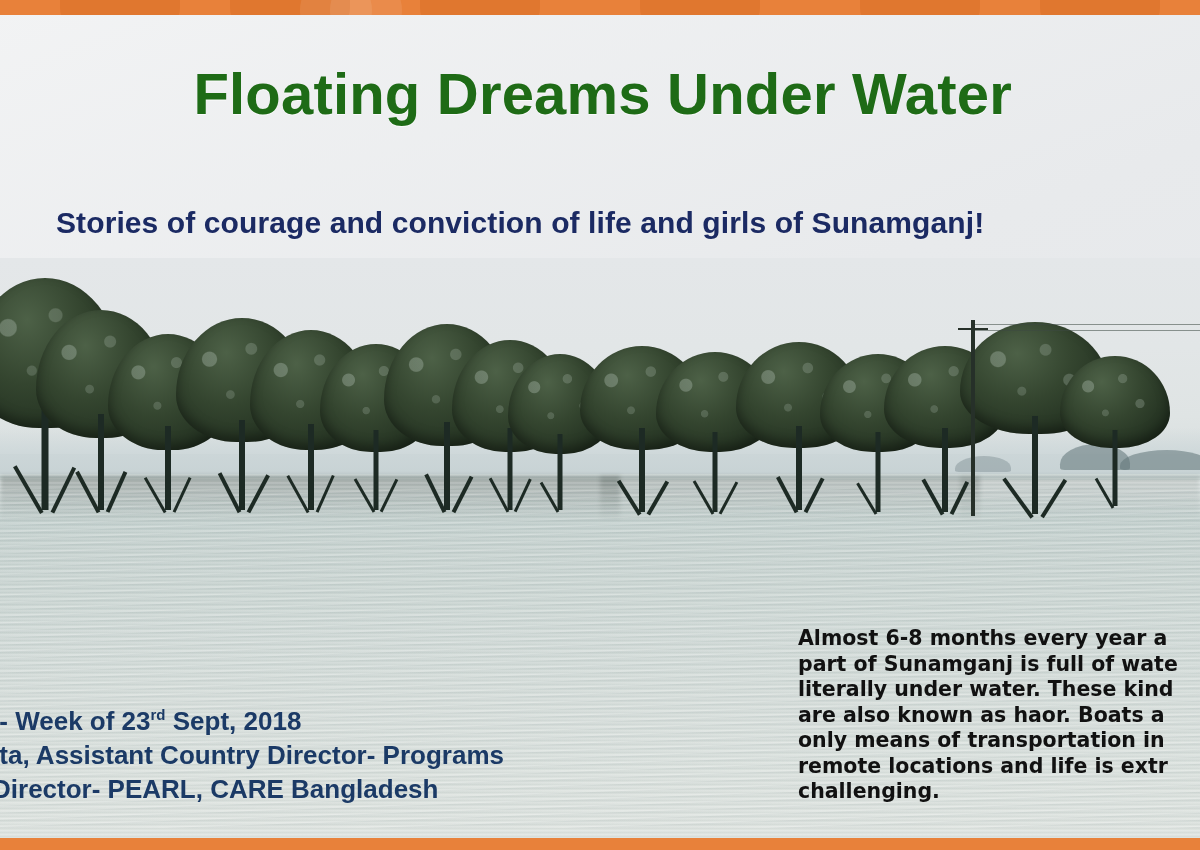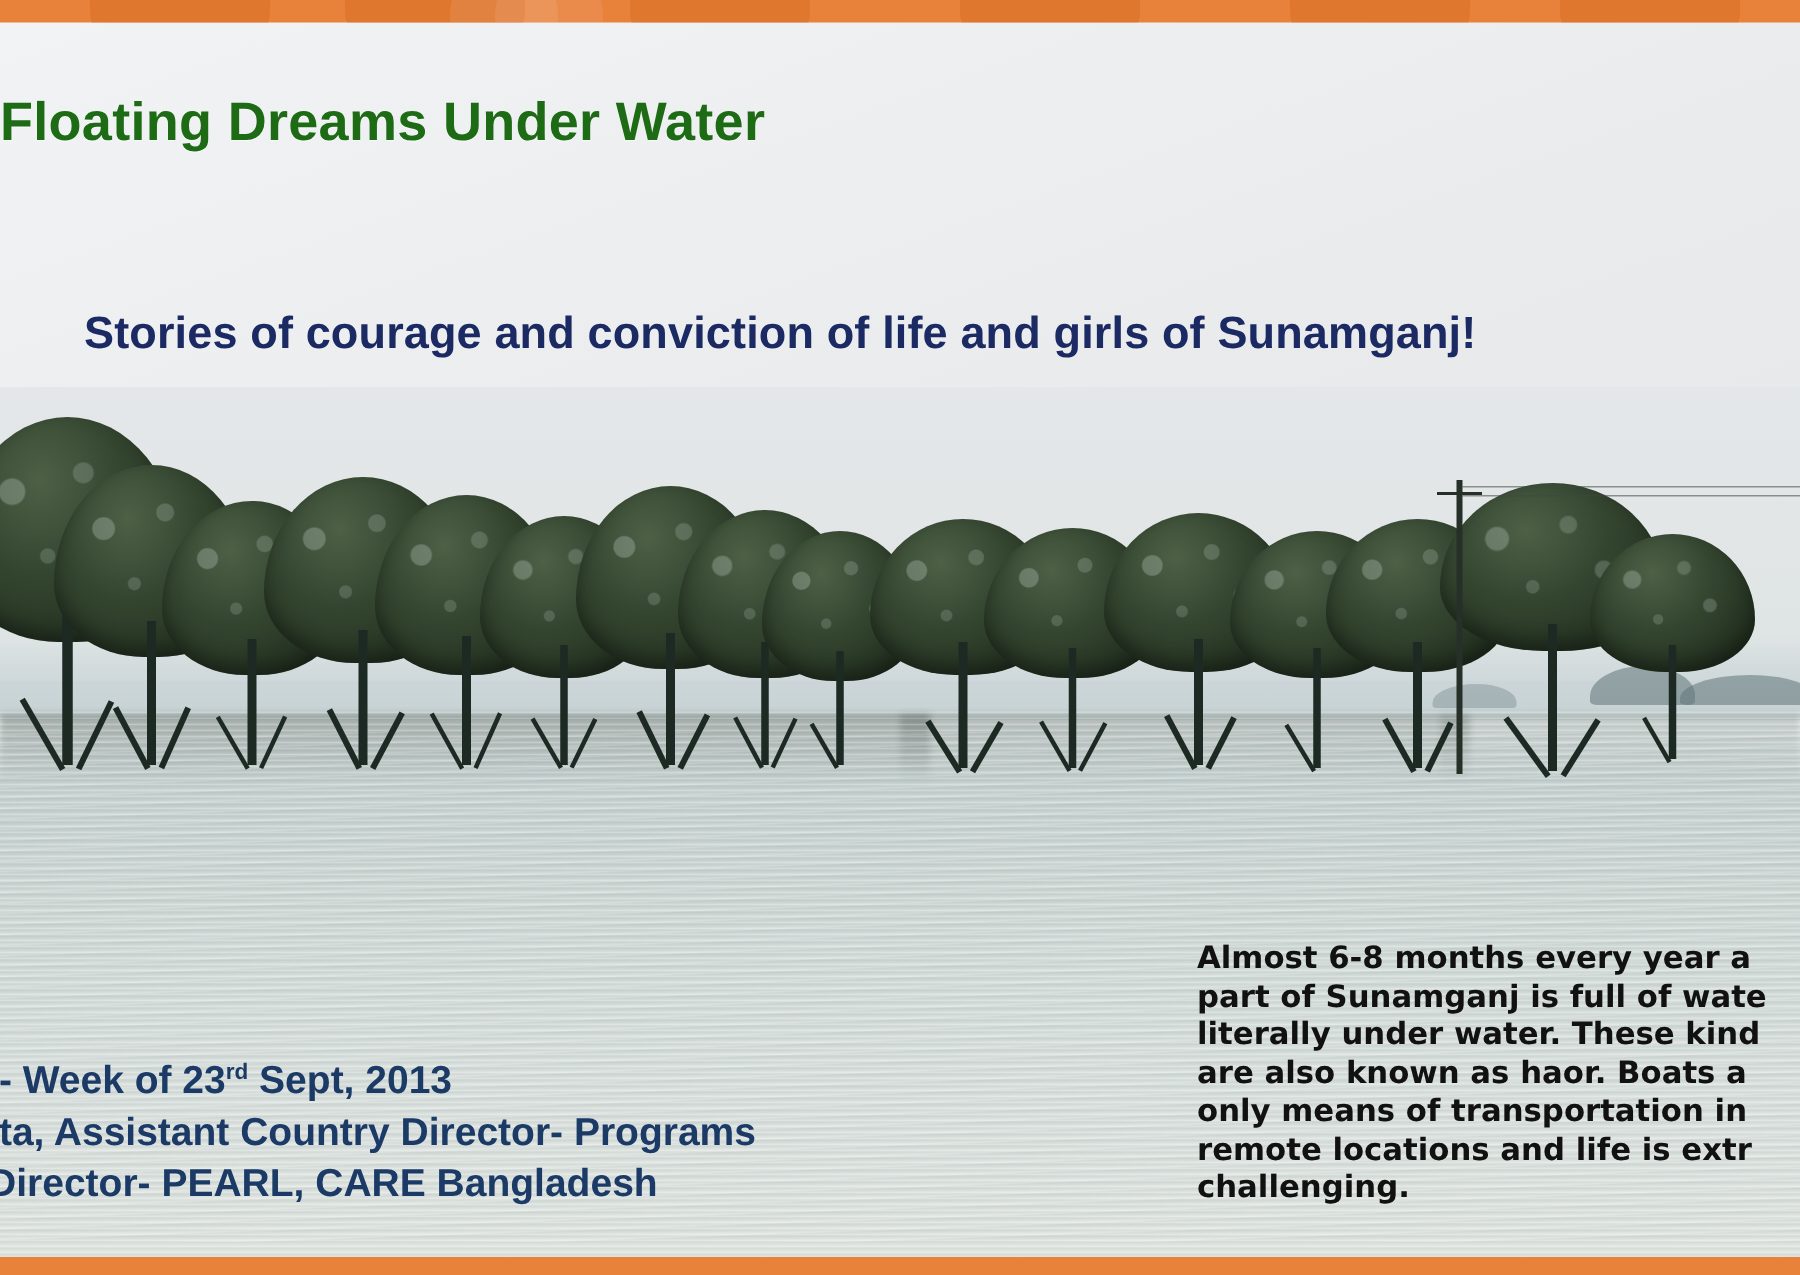--- a/index.html
+++ b/index.html
@@ -122,22 +122,22 @@
       radial-gradient(circle at 76% 52%, rgba(200,214,204,.24) 0 5%, rgba(0,0,0,0) 6%),
       radial-gradient(circle at 40% 64%, rgba(200,214,204,.20) 0 4%, rgba(0,0,0,0) 5%);
   }
   
   .pole { position:absolute; background:#263029; }
   .wire { position:absolute; height:1px; background:rgba(60,72,66,.55); }
 
   
   #title {
     position:absolute; left:0; top:60px; width:1012px;
-    text-align:left;
-    font-size:36px; font-weight:bold; color:#1e6b16;
+    text-align:right;
+    font-size:58px; font-weight:bold; color:#1e6b16;
     letter-spacing:.2px;
     text-shadow:0 1px 0 rgba(255,255,255,.7);
   }
   #subtitle {
     position:absolute; left:56px; top:206px; width:1140px;
     font-size:30px; font-weight:bold; color:#1b2a63;
     letter-spacing:.1px;
   }
 
   #credits {
@@ -289,21 +289,21 @@
     <div class="wire" style="left:975px;top:66px;width:225px;"></div>
     <div class="wire" style="left:975px;top:72px;width:225px;"></div>
     <div class="pole" style="left:958px;top:70px;width:30px;height:2px;"></div>
   </div>
 
   <div id="title">Floating Dreams Under Water</div>
   <div id="subtitle">Stories of courage and conviction of life and girls of Sunamganj!</div>
 
   <div id="credits">
     <div>
-      <span>ates - Week of 23</span><sup>rd</sup><span> Sept, 2013</span>
+      <span>ates - Week of 23</span><sup>rd</sup><span> Sept, 2018</span>
     </div>
     <div>evkota, Assistant Country Director- Programs</div>
     <div>am, Director- PEARL, CARE Bangladesh</div>
   </div>
 
   <div id="caption">
     <div>Almost 6-8 months every year a</div>
     <div>part of Sunamganj is full of wate</div>
     <div>literally under water. These kind</div>
     <div>are also known as haor. Boats a</div>

